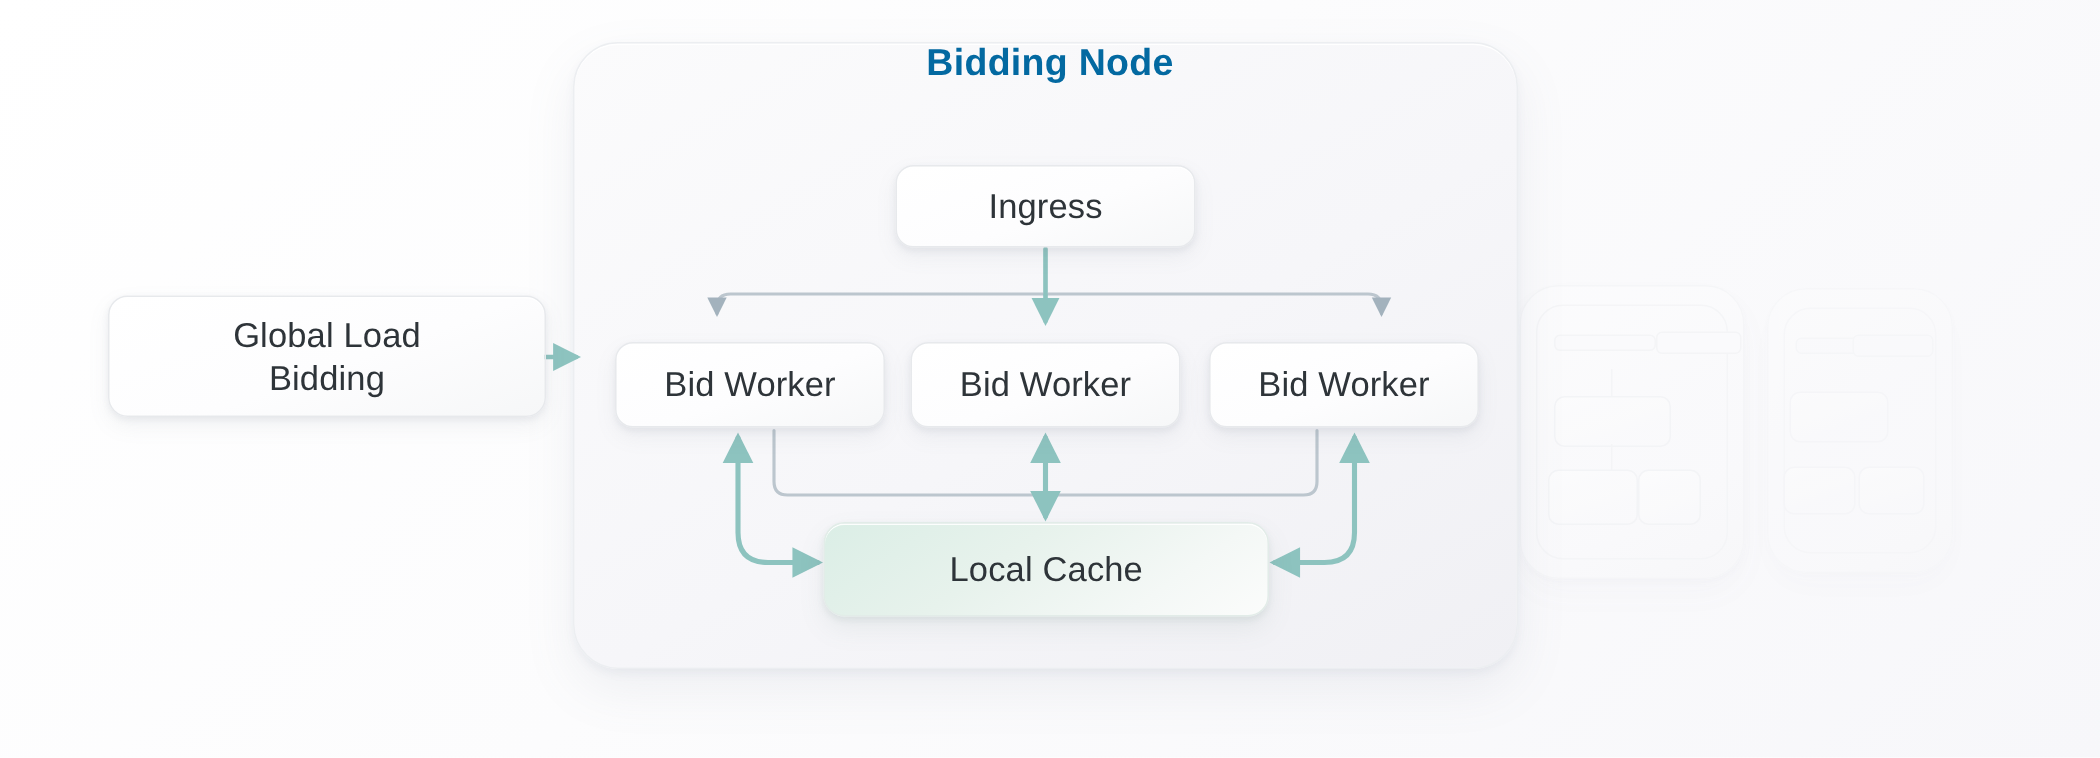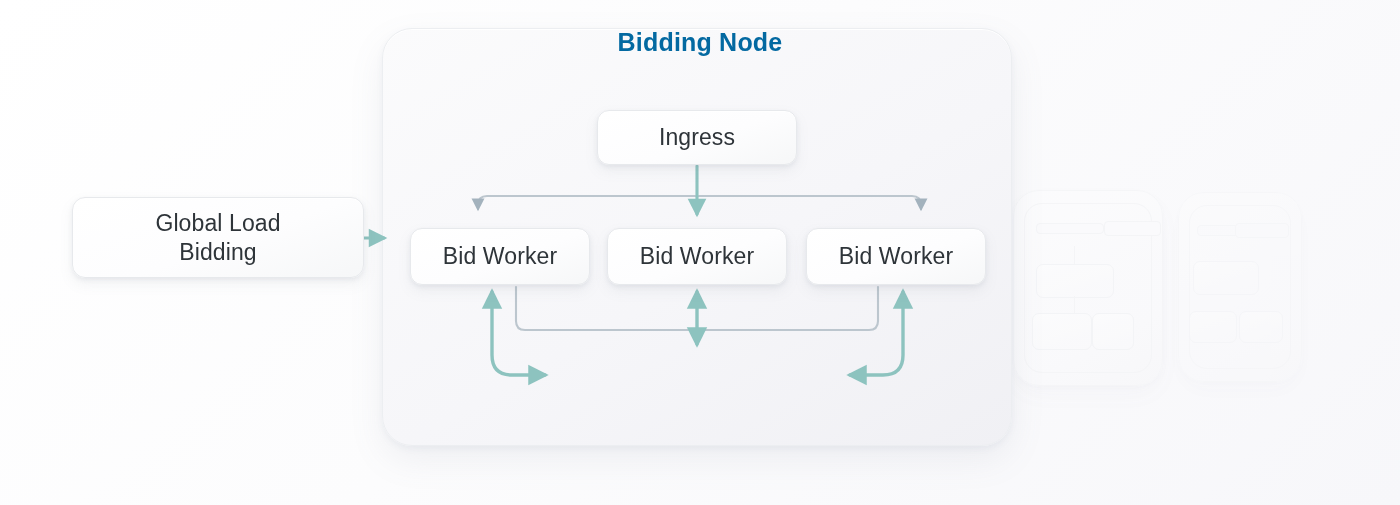--- a/index.html
+++ b/index.html
@@ -224,14 +224,17 @@
   </div>
 
   <div class="node" id="worker-1">
     <span>Bid Worker</span>
   </div>
 
   <div class="node" id="worker-2">
     <span>Bid Worker</span>
   </div>
 
+  <div class="node" id="cache">
+    <span>Local Cache</span>
+  </div>
 
 </div>
 
 </body></html>

